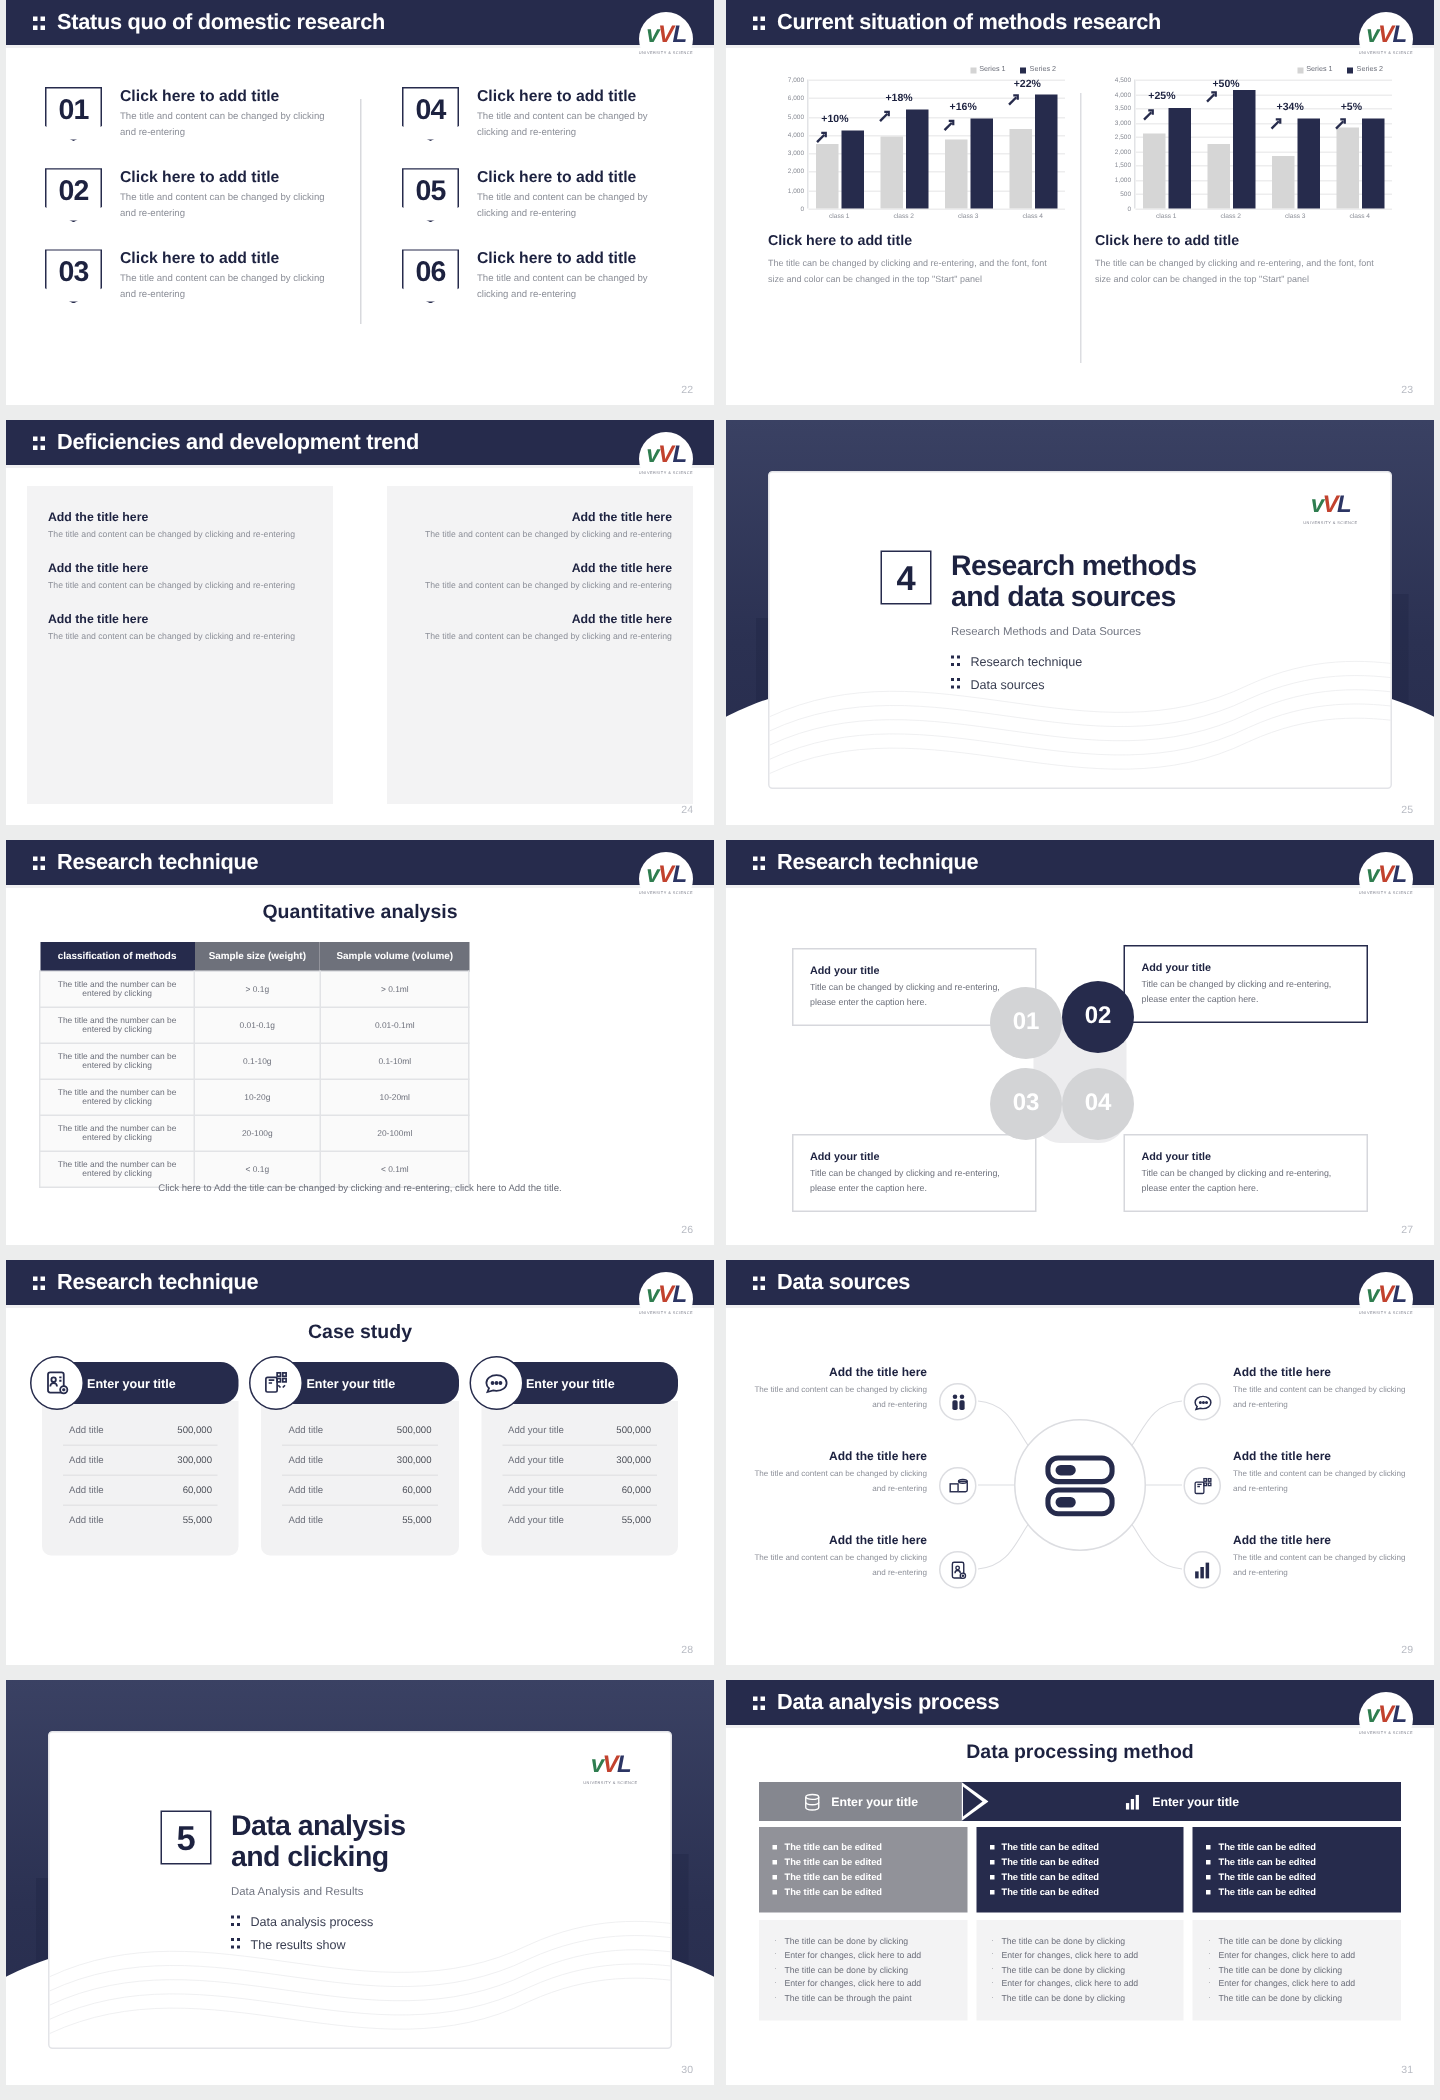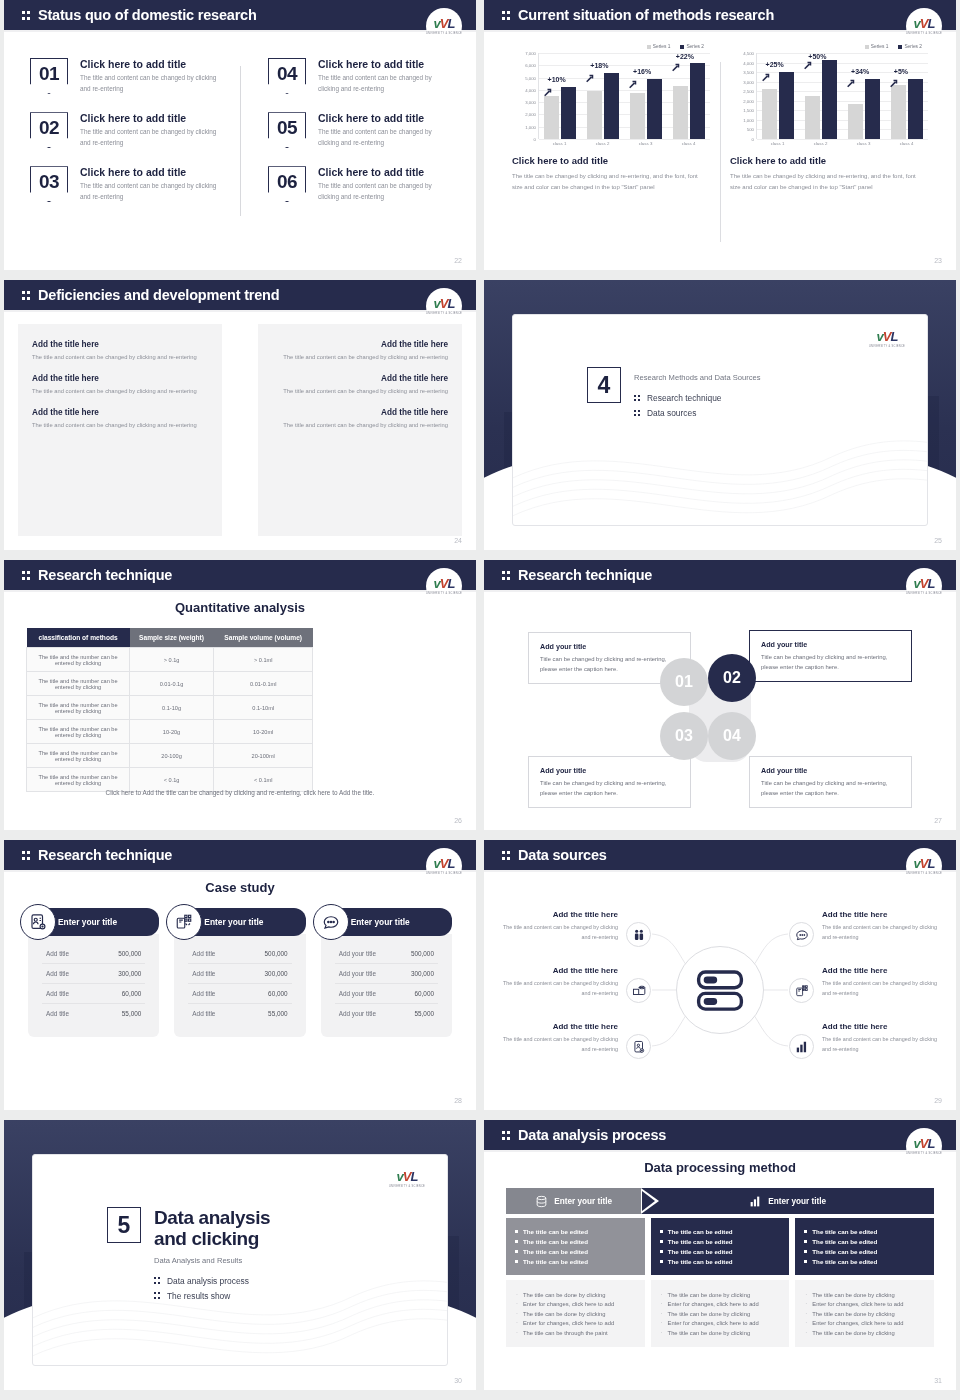--- a/index.html
+++ b/index.html
@@ -49,21 +49,21 @@
   }
   
   .logo {
     position: absolute; top: 8px; right: 14px;
     width: 36px; height: 36px; border-radius: 50%;
     background: #ffffff;
     display: flex; flex-direction: column;
     align-items: center; justify-content: center;
     z-index: 5;
   }
-  .logo .mark { font-size: 13px; font-style: italic; font-weight: bold; line-height: 1; letter-spacing:-1px;}
+  .logo .mark { font-size: 16px; font-style: italic; font-weight: bold; line-height: 1; letter-spacing:-1px;}
   .logo .mark .a { color: #2f7d4f; }
   .logo .mark .b { color: #c2422e; }
   .logo .mark .c { color: #2c3564; }
   .logo .sub {
     font-size: 2.6px; color: #7d7f8c; letter-spacing: .3px; margin-top: 2px; white-space: nowrap;
   }
   .pg {
     position: absolute; right: 14px; bottom: 6px;
     font-size: 7px; color: #b9bcc4;
   }
@@ -565,20 +565,21 @@
             <path d="M0 102 C90 60 180 128 270 84 C340 52 390 90 420 76"></path>
           </g>
         </svg>
         <div class="logo" style="top:6px; right:22px;">
           <div class="mark"><span class="a">v</span><span class="b">V</span><span class="c">L</span></div>
           <div class="sub">UNIVERSITY &amp; SCIENCE</div>
         </div>
         <div class="inner">
           <div class="numbox">4</div>
           <div>
+            <h2><span>Research methods</span><br><span>and data sources</span></h2>
             <div class="en">Research Methods and Data Sources</div>
             <ul>
               <li>
                   <span class="mini-dots">
                     <i></i>
                     <i></i>
                     <i></i>
                     <i></i>
                   </span>
                   <span>Research technique</span>

